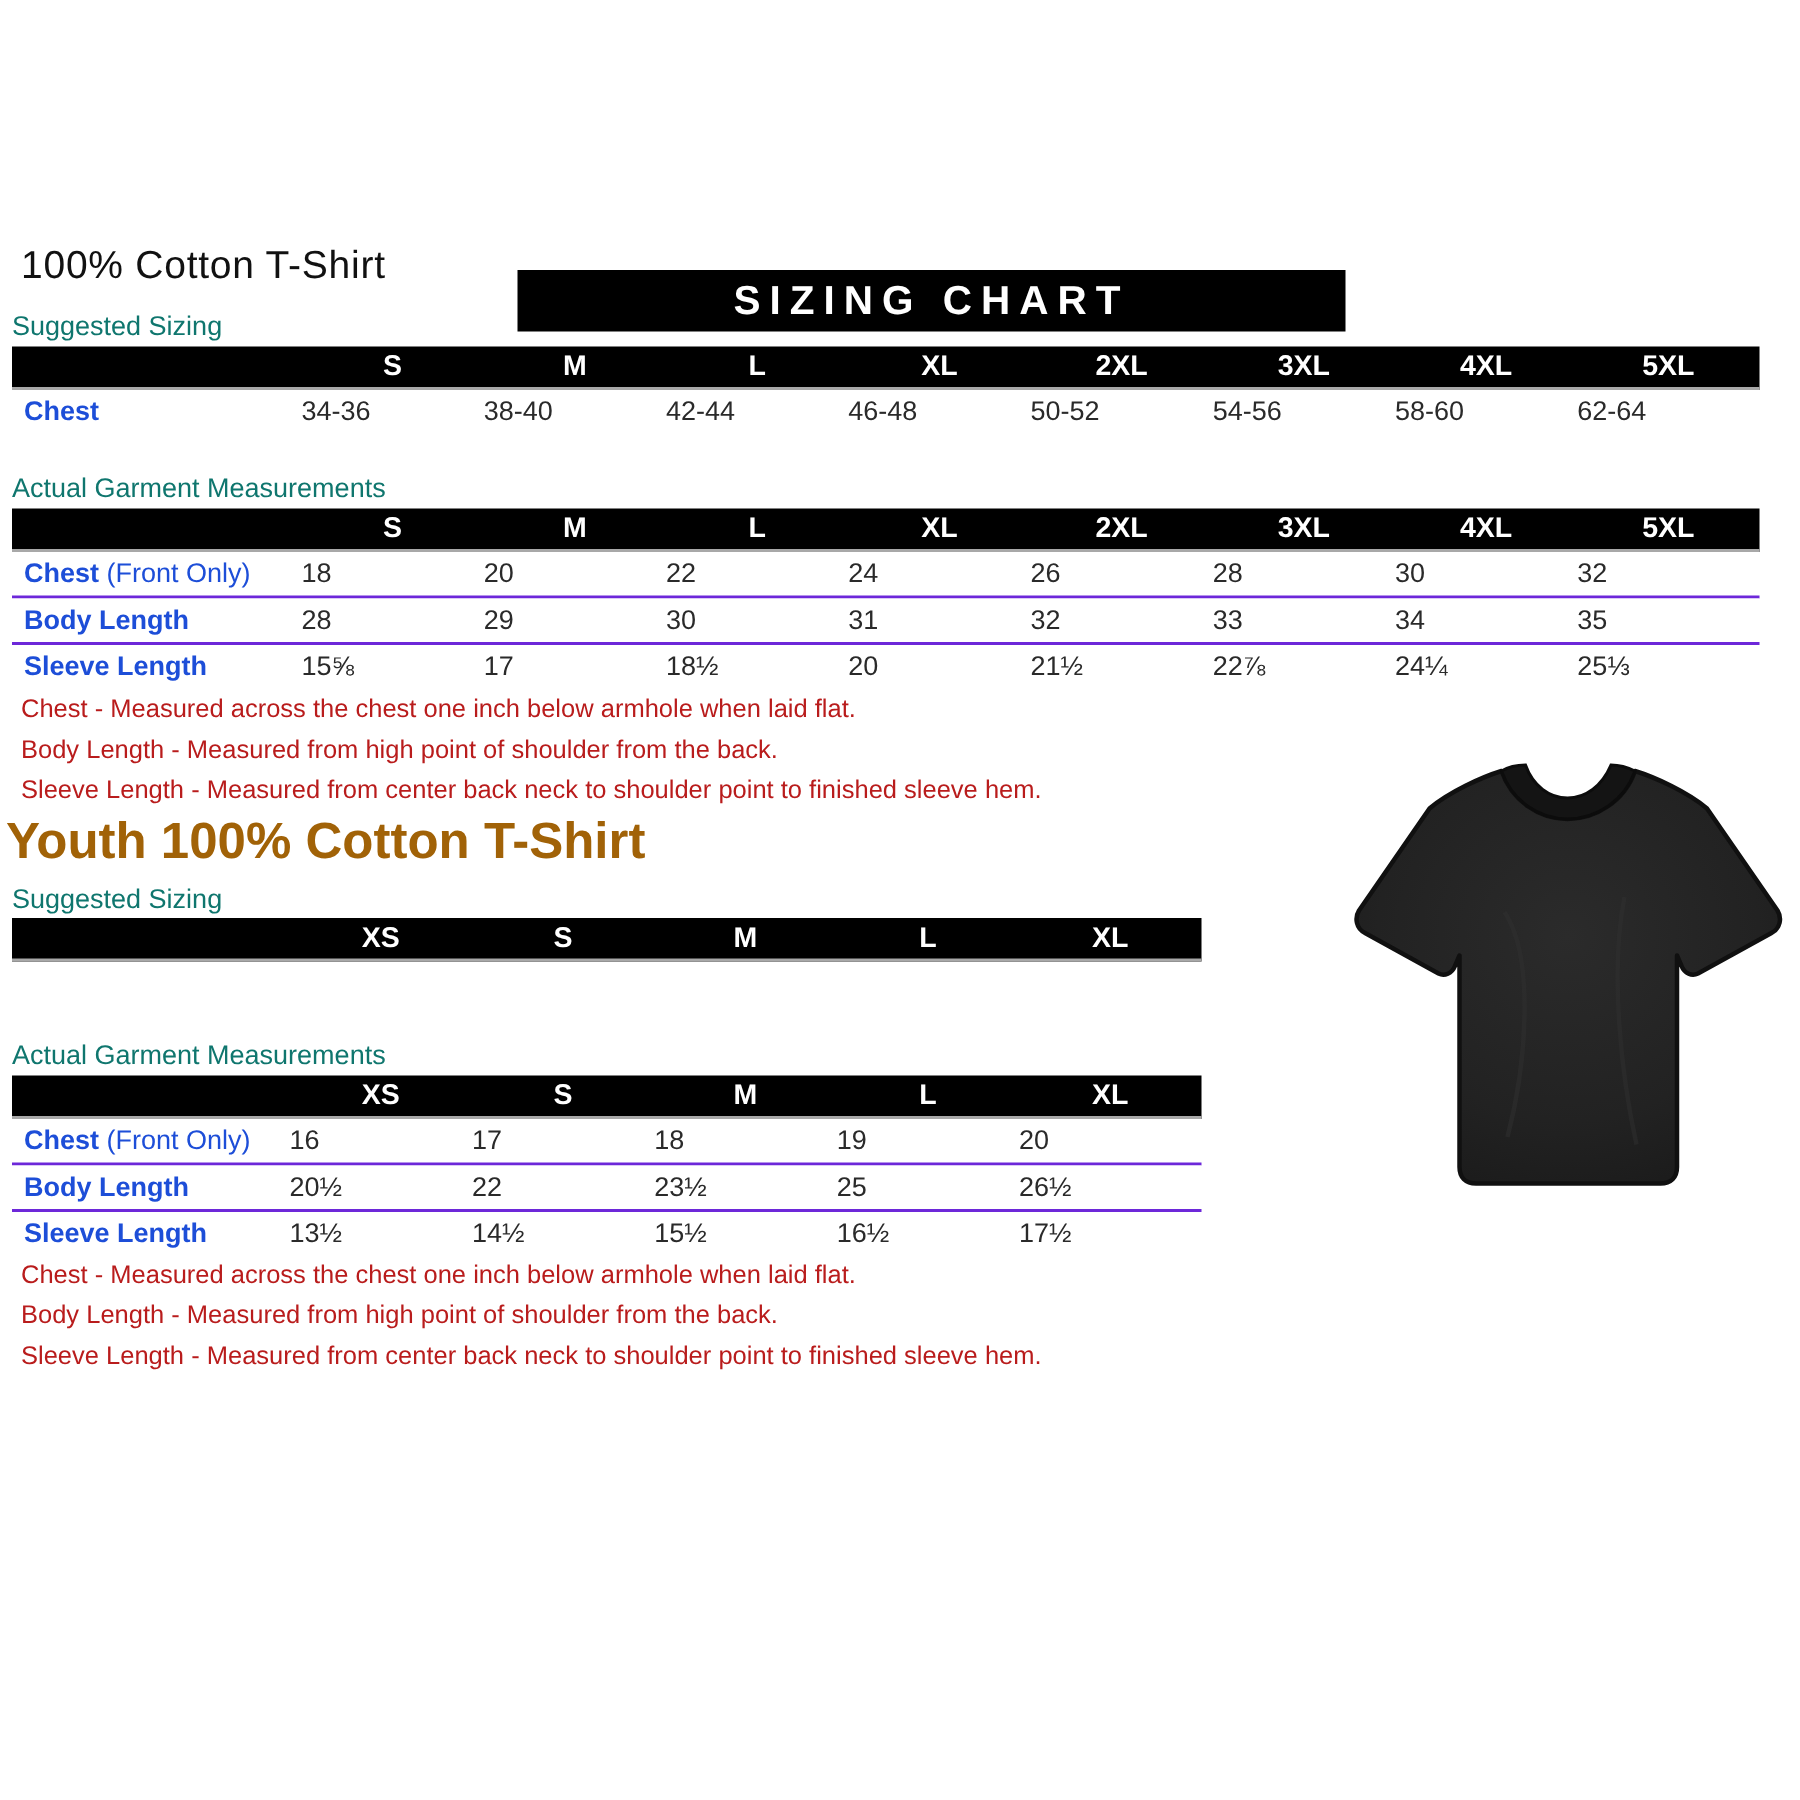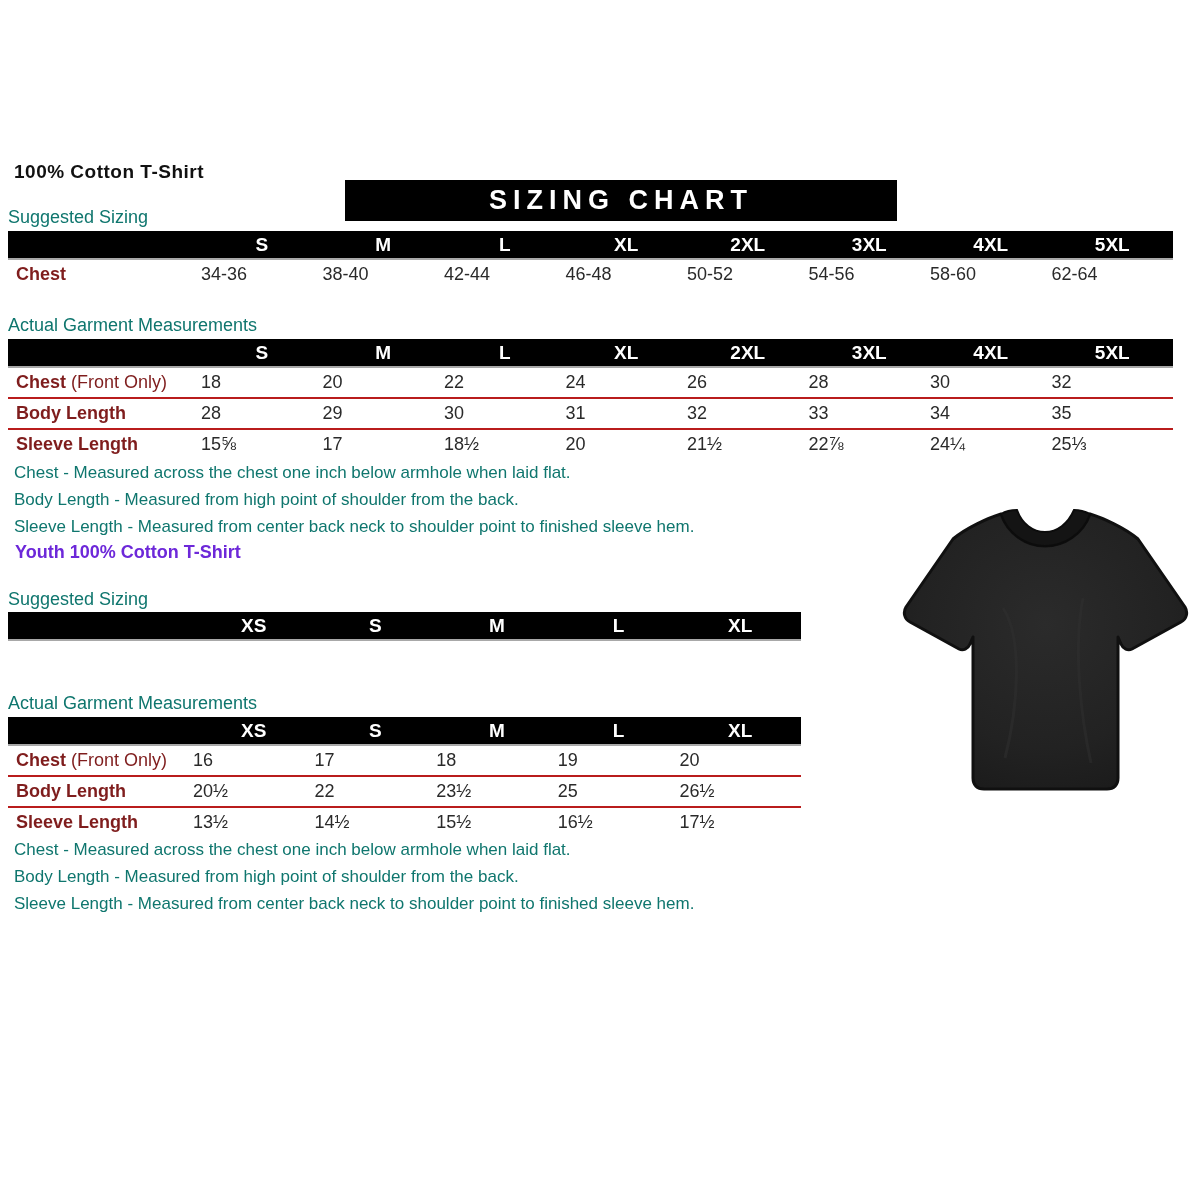--- a/index.html
+++ b/index.html
@@ -2,39 +2,39 @@
 <html><head>
 <meta charset="utf-8">
 <style>
   html,body{margin:0;padding:0;}
   body{
     width:1200px;height:1200px;background:#ffffff;position:relative;
     font-family:"Liberation Sans","DejaVu Sans",sans-serif;color:#1a1a1a;
     overflow:hidden;
   }
   .abs{position:absolute;}
-  .page-title{left:14px;top:161px;font-size:19px;font-weight:700;letter-spacing:0.5px;color:#111;}
+  .page-title{left:14px;top:161px;font-size:26px;font-weight:400;letter-spacing:0.5px;color:#111;}
   .banner{left:345px;top:180px;width:552px;height:41px;background:#000;
     display:flex;align-items:center;justify-content:center;}
   .banner span{color:#fff;font-weight:700;font-size:27px;letter-spacing:6px;}
   .sect-label{font-size:18px;color:#0f766e;left:8px;}
   .size-table{left:8px;}
   .grid{display:grid;align-items:center;}
   .cols-adult{grid-template-columns:193px repeat(8,1fr);width:1165px;}
   .cols-youth{grid-template-columns:185px repeat(5,1fr);width:793px;}
   .thead{background:#000;height:27px;border-bottom:2px solid #a8a8a8;}
   .hcell{color:#fff;font-weight:700;font-size:19px;text-align:center;line-height:27px;}
-  .trow{height:29px;border-bottom:2px solid #b91c1c;background:#fff;}
+  .trow{height:29px;border-bottom:2px solid #6d28d9;background:#fff;}
   .trow.last{border-bottom:none;}
-  .lcell{text-align:left;padding-left:8px;font-size:18px;color:#7f1d1d;white-space:nowrap;}
+  .lcell{text-align:left;padding-left:8px;font-size:18px;color:#1d4ed8;white-space:nowrap;}
   .lcell .b{font-weight:700;}
   .vcell{font-size:18px;color:#2a2a2a;}
   .notes{left:14px;}
-  .notes p{margin:0 0 10px 0;font-size:17px;line-height:17px;color:#0f766e;}
-  .youth-title{left:15px;top:542px;font-size:18px;font-weight:700;color:#6d28d9;}
+  .notes p{margin:0 0 10px 0;font-size:17px;line-height:17px;color:#b91c1c;}
+  .youth-title{left:4px;top:542px;font-size:34px;font-weight:700;color:#a16207;}
   .shirt-wrap{left:893px;top:488px;width:300px;height:318px;}
 </style>
 </head>
 <body>
 
 <div class="abs page-title">100% Cotton T-Shirt</div>
 <div class="abs banner">
   <span>SIZING CHART</span>
 </div>
 

